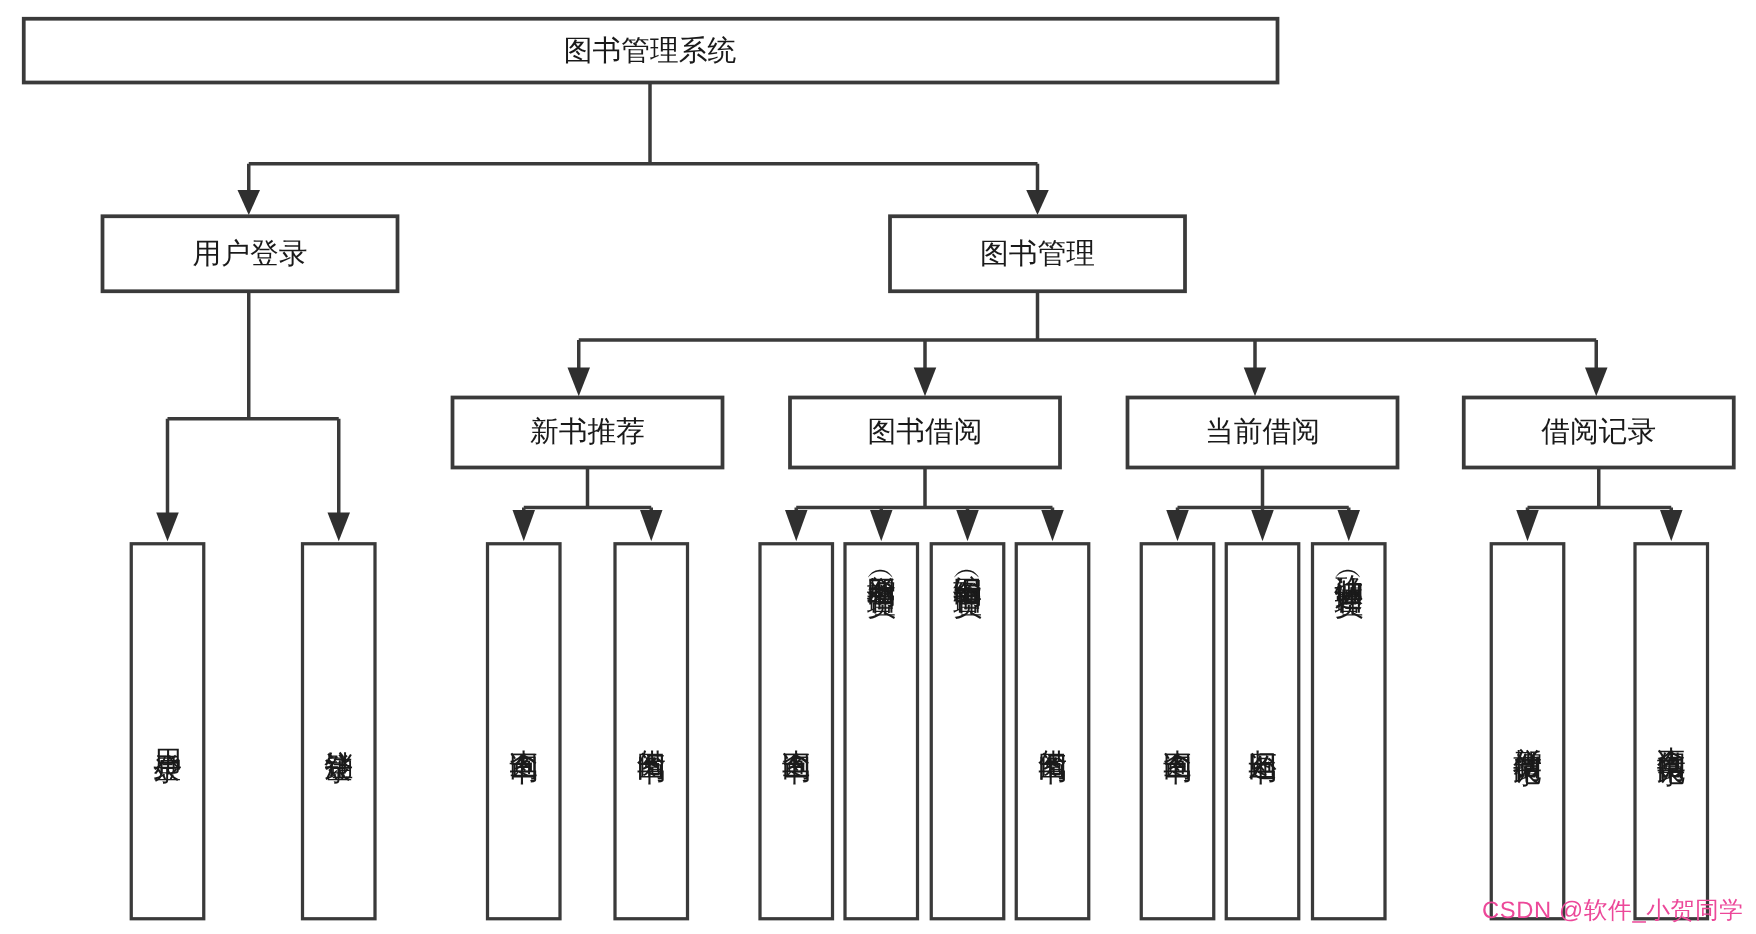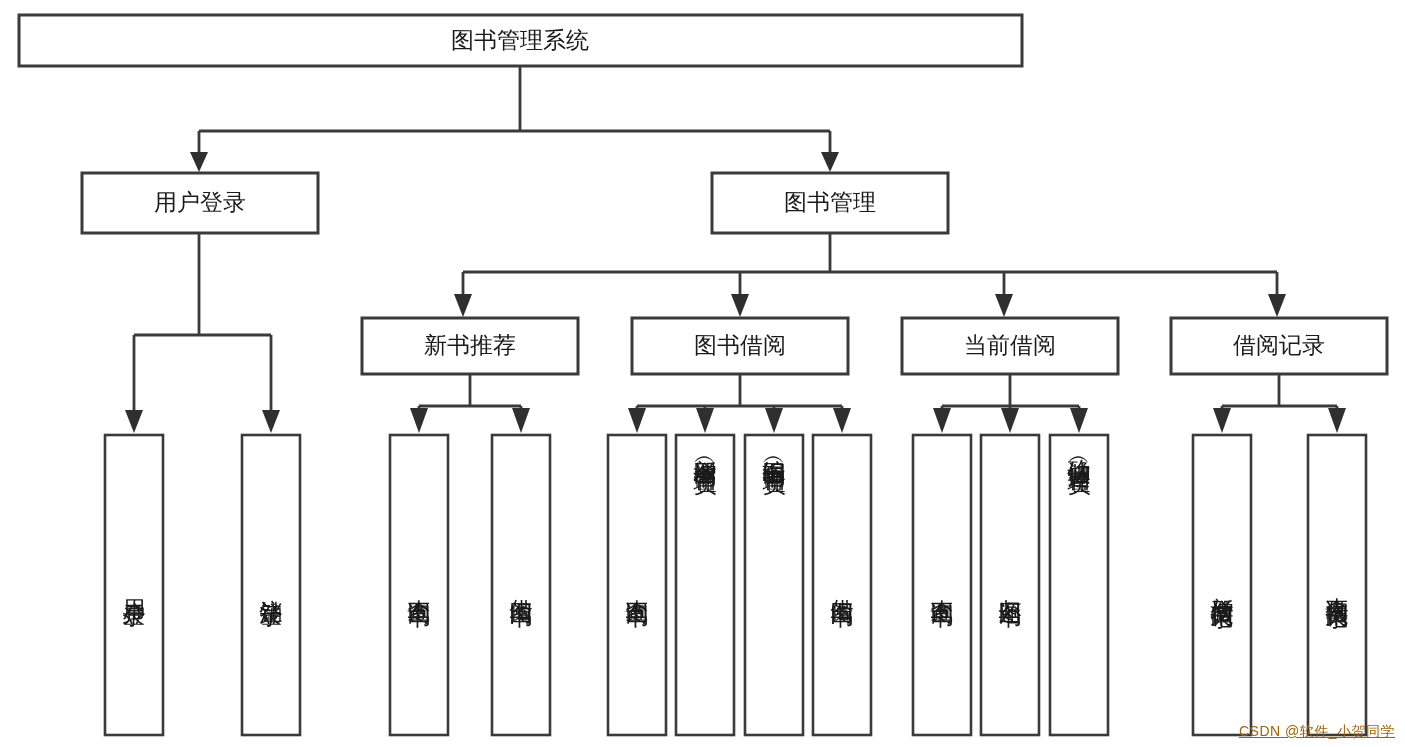--- a/index.html
+++ b/index.html
@@ -68,25 +68,24 @@
     display: flex;
     align-items: flex-start;
     justify-content: center;
     pointer-events: none;
   }
   .watermark {
     position: absolute;
     right: 10px;
     bottom: 6px;
     font-family: "Liberation Sans", "DejaVu Sans", sans-serif;
-    font-size: 14px;
-    color: #a16207;
+    font-size: 19px;
+    color: #ec4899;
     white-space: nowrap;
     letter-spacing: 0.5px;
-    text-decoration: underline;
   }
 </style>
 </head>
 <body>
 
 <div id="diagram-root">
 
   <svg class="diagram" viewBox="0 0 1405 747" xmlns="http://www.w3.org/2000/svg">
 
     <g>

